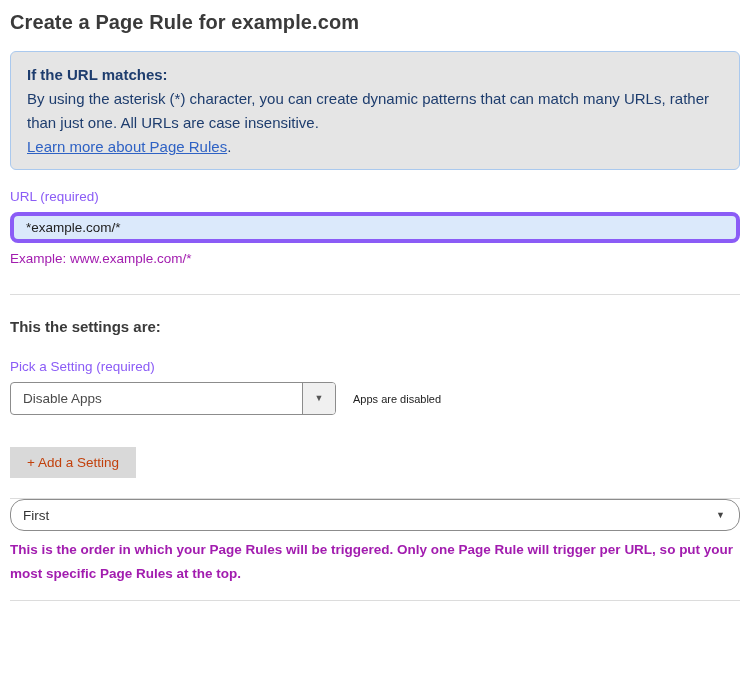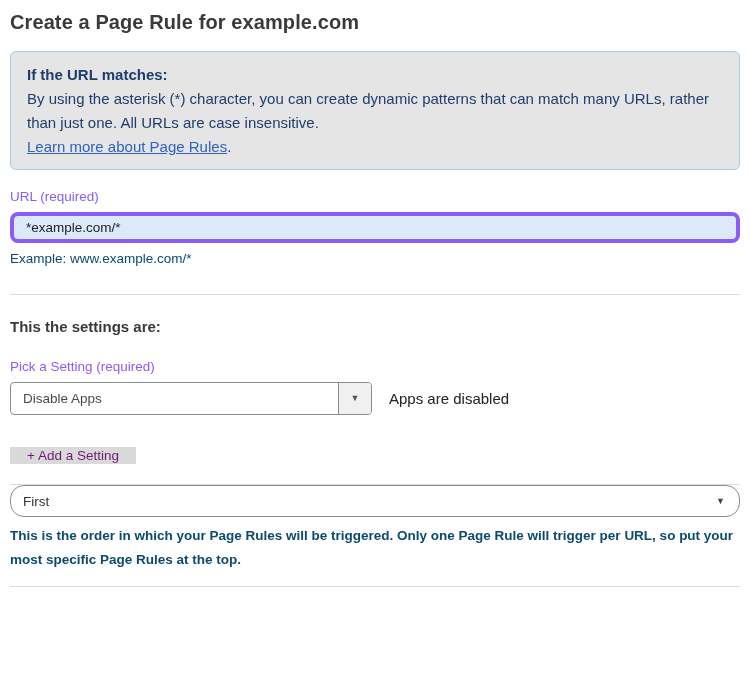--- a/index.html
+++ b/index.html
@@ -40,55 +40,55 @@
     width: 100%; height: 31px;
     background: #dbe9fb;
     border: 4px solid #8b5cf6;
     border-radius: 8px;
     padding: 0 12px;
     font-size: 13.5px; color: #222;
     font-family: "Liberation Sans", sans-serif;
     outline: none;
   }
 
-  .helper-text { font-size: 13.5px; color: #0c4a6e; margin-top: 8px; }
+  .helper-text { font-size: 13.5px; color: #a21caf; margin-top: 8px; }
 
   .divider { border: none; border-top: 1px solid #dcdcdc; margin: 0; }
   .divider-1 { margin-top: 28px; }
   .divider-2 { margin-top: 20px; }
   .divider-3 { margin-top: 14px; }
 
   .section-heading {
     font-size: 15px; font-weight: 700; color: #3a3a3a;
     margin: 23px 0 24px 0;
   }
 
   .setting-row { display: flex; align-items: center; }
   .dropdown {
-    width: 362px; height: 33px;
+    width: 326px; height: 33px;
     border: 1px solid #8c8c8c; border-radius: 4px;
     background: #ffffff;
     display: flex; align-items: center; justify-content: space-between;
     cursor: pointer; overflow: hidden;
   }
   .dropdown-value { padding-left: 12px; font-size: 13.5px; color: #4a4a4a; }
   .dropdown-arrow-box {
     width: 33px; height: 100%;
     border-left: 1px solid #8c8c8c;
     background: #f0f0f0;
     display: flex; align-items: center; justify-content: center;
     cursor: pointer;
   }
   .arrow-glyph { font-size: 9px; color: #555; line-height: 1; }
-  .setting-status { font-size: 15px; color: #222; margin-left: 17px; }
+  .setting-status { font-size: 11px; color: #222; margin-left: 17px; }
 
   .gray-btn {
     background: #d9d9d9; border: none; border-radius: 0;
-    height: 17px; padding: 0 17px;
-    font-size: 13.5px; color: #701a75;
+    height: 31px; padding: 0 17px;
+    font-size: 13.5px; color: #c2410c;
     font-family: "Liberation Sans", sans-serif;
     cursor: pointer;
   }
   .add-setting-btn { margin-top: 32px; display: inline-block; }
 
   .select-box {
     width: 100%; height: 32px;
     border: 1px solid #8c8c8c; border-radius: 14px;
     background: #ffffff;
     display: flex; align-items: center; justify-content: space-between;

